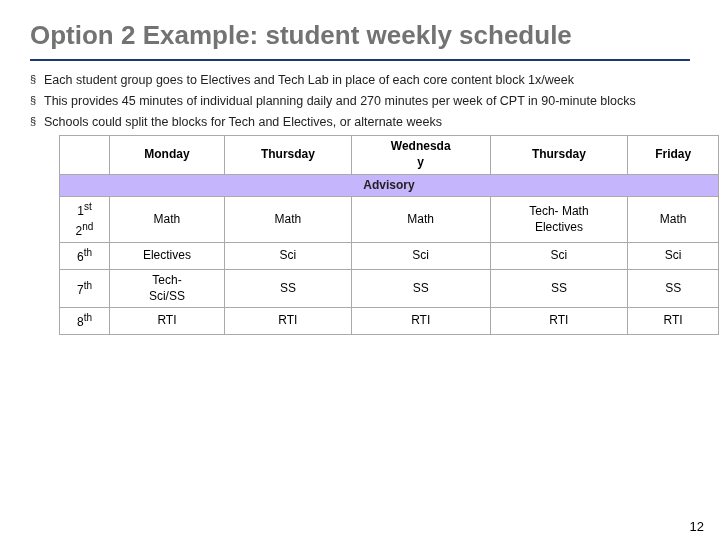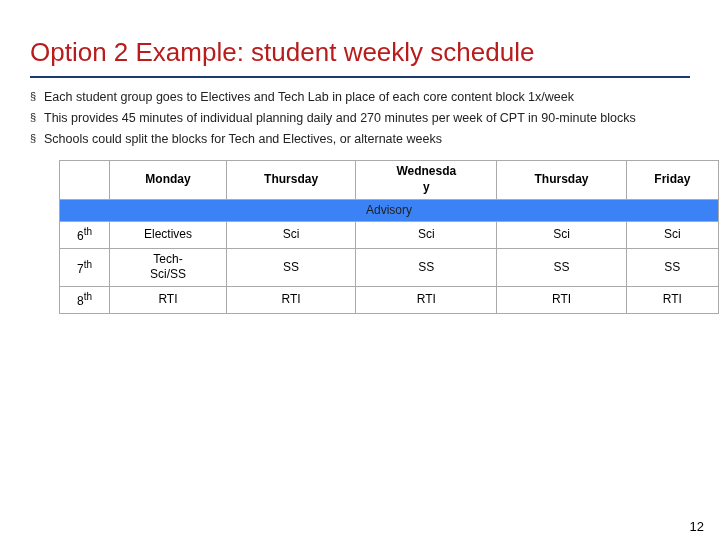--- a/index.html
+++ b/index.html
@@ -6,35 +6,34 @@
     body {
       font-family: Arial, Helvetica, sans-serif;
       background: #fff;
       width: 720px;
       height: 540px;
       overflow: hidden;
       padding: 20px 30px 10px 30px;
     }
     .title {
       font-size: 26px;
-      font-weight: normal;
-      color: #b91c1c;
+      font-weight: bold;
+      color: #737373;
       line-height: 1.2;
       margin-bottom: 8px;
-      margin-top: 17px;
     }
     .divider {
       border: none;
       border-top: 2px solid #1a3a6e;
       margin-bottom: 10px;
     }
     .bullets {
       font-size: 12.5px;
       color: #222;
-      margin-bottom: 12px;
+      margin-bottom: 4px;
       line-height: 1.5;
     }
     .bullets li {
       list-style: none;
       padding-left: 14px;
       position: relative;
       margin-bottom: 2px;
     }
     .bullets li::before {
       content: '§';
@@ -57,22 +56,22 @@
       padding: 3px 4px;
       line-height: 1.3;
       vertical-align: middle;
     }
     .header-row th {
       background: #fff;
       font-weight: bold;
       font-size: 12px;
     }
     .advisory-row td {
-      background: #3b82f6;
-      font-weight: normal;
+      background: #c4b5fd;
+      font-weight: bold;
       font-size: 12px;
       color: #222;
     }
     .col-period {
       width: 50px;
       font-size: 12px;
     }
     .math-cell {
       background: #fff;
     }
@@ -105,20 +104,28 @@
       <th>Wednesda<br>y</th>
       <th>Thursday</th>
       <th>Friday</th>
     </tr>
   </thead>
   <tbody>
     <tr class="advisory-row">
       <td colspan="6">Advisory</td>
     </tr>
     <tr>
+      <td class="col-period">1<sup>st</sup><br>2<sup>nd</sup></td>
+      <td class="math-cell">Math</td>
+      <td class="math-cell">Math</td>
+      <td class="math-cell">Math</td>
+      <td>Tech- Math<br>Electives</td>
+      <td class="math-cell">Math</td>
+    </tr>
+    <tr>
       <td class="col-period">6<sup>th</sup></td>
       <td>Electives</td>
       <td>Sci</td>
       <td>Sci</td>
       <td>Sci</td>
       <td>Sci</td>
     </tr>
     <tr>
       <td class="col-period">7<sup>th</sup></td>
       <td>Tech-<br>Sci/SS</td>

